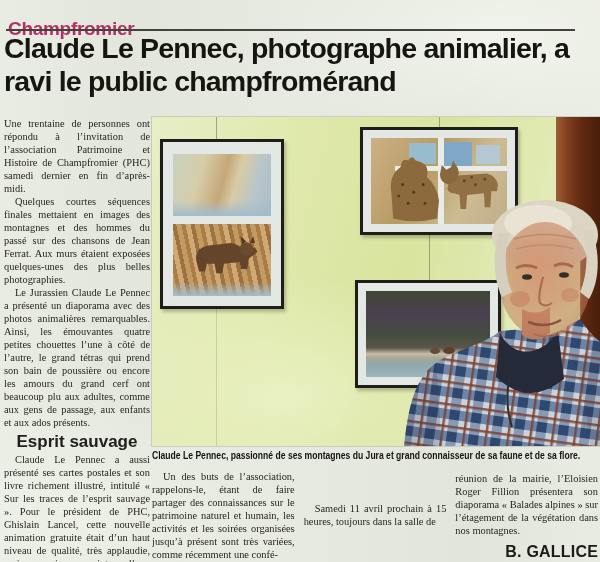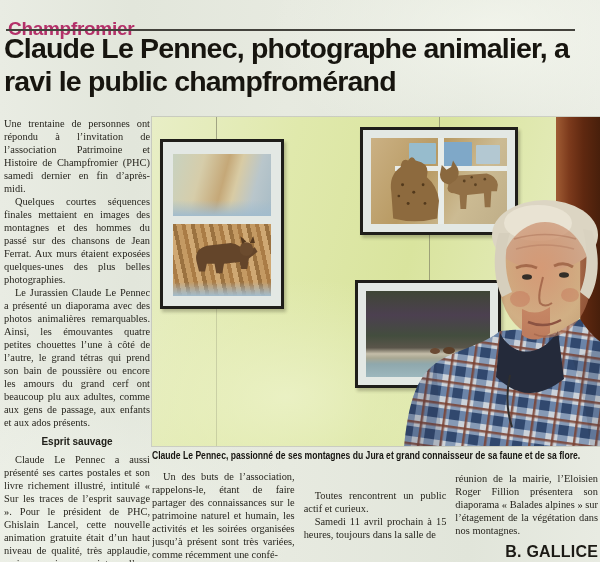--- a/index.html
+++ b/index.html
@@ -27,21 +27,21 @@
     font-weight:bold;font-size:28.5px;line-height:1.15;letter-spacing:-0.8px;
     color:var(--headline);}
   
   .leftcol{position:absolute;left:4px;top:117px;width:146px;height:445px;
     font-size:10.4px;line-height:13px;color:var(--body-text);
     text-align:justify;overflow:hidden;}
   .leftcol p{margin:0;}
   .ind{text-indent:11px;}
   .subhead{position:relative;display:block;text-align:center;
     font-family:"Liberation Sans","DejaVu Sans",sans-serif;
-    font-size:10px;font-weight:bold;color:#21201a;margin:6px 0 5px;}
+    font-size:17px;font-weight:bold;color:#21201a;margin:6px 0 5px;}
   
   .photo{position:absolute;left:152px;top:117px;width:448px;height:329px;overflow:hidden;
     background:
       radial-gradient(ellipse 260px 160px at 30% 85%, rgba(236,242,200,.85), rgba(236,242,200,0) 75%),
       linear-gradient(105deg,#e8eec6 0%,#e0e9ac 28%,#d9e49e 55%,#e4ebba 82%,#dde7a6 100%);
     box-shadow:0 0 0 1px rgba(120,120,105,.25);}
   .wire{position:absolute;width:1px;background:rgba(105,105,86,.55);}
   .frame{position:absolute;background:var(--mat-white);border:3px solid var(--frame-black);
     box-shadow:2px 3px 3px rgba(60,60,40,.3);}
   .inner{position:absolute;overflow:hidden;}
@@ -204,21 +204,20 @@
     </svg>
   </div>
 
   <div class="caption">Claude Le Pennec, passionné de ses montagnes du Jura et grand connaisseur de sa faune et de sa flore.</div>
 
   <div class="bottomcols">
     <div class="bcol">
       <p class="ind">Un des buts de l’association, rappelons-le, étant de faire partager des connaissances sur le patrimoine naturel et humain, les activités et les soirées organisées jusqu’à présent sont très variées, comme récemment une confé-</p>
     </div>
     <div class="bcol">
-      <p class="ind">Toutes rencontrent un public actif et curieux.</p>
       <p class="ind">Samedi 11 avril prochain à 15 heures, toujours dans la salle de</p>
     </div>
     <div class="bcol">
       <p>réunion de la mairie, l’Eloisien Roger Fillion présentera son diaporama « Balades alpines » sur l’étagement de la végétation dans nos montagnes.</p>
       <span class="credit">B. GALLICE</span>
     </div>
   </div>
 
 </div>
 

